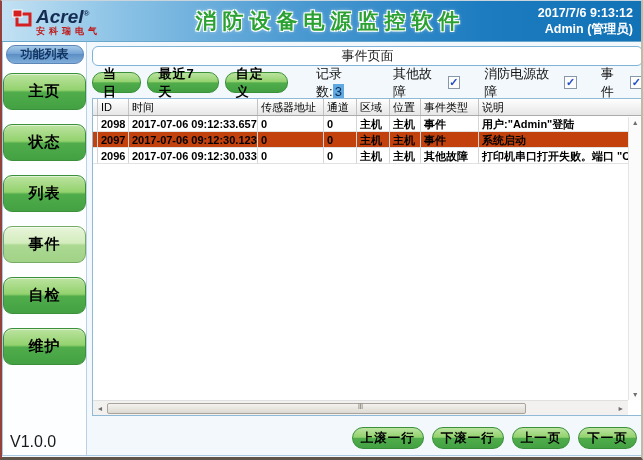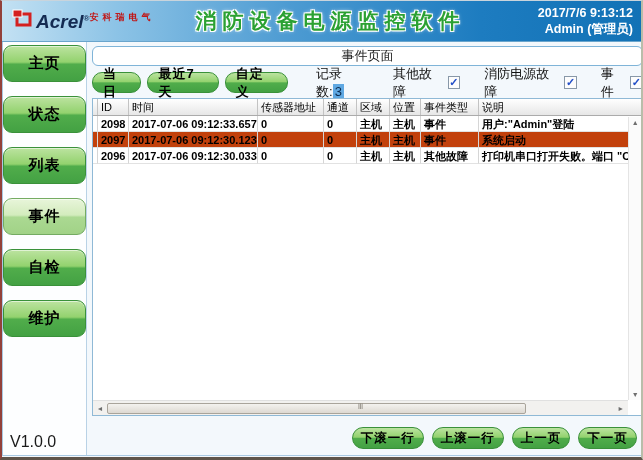--- a/index.html
+++ b/index.html
@@ -11,21 +11,21 @@
     background: #f2f7fc;
   }
   
   .header {
     height: 41px; display: flex; align-items: center;
     background: linear-gradient(to right, #c3e1f3 0%, #8cc3e6 18%, #4d9bd2 45%, #1d7cc0 75%, #1272b6 100%);
     border-bottom: 1px solid #6aa5cc; position: relative;
   }
   .logo { display: flex; align-items: center; padding-left: 10px; width: 168px; }
   .logo-icon { width: 20px; height: 18px; margin-right: 4px; margin-top: -6px; }
-  .logo-text-stack { display: flex; line-height: 1; }
+  .logo-text-stack { display: flex; flex-direction: column; line-height: 1; }
   .logo-brand { font-size: 19px; font-weight: bold; font-style: italic; color: #142b52; letter-spacing: 0; }
   .logo-reg { font-size: 8px; vertical-align: super; font-style: normal; }
   .logo-sub { font-size: 9px; font-weight: bold; color: #c01818; letter-spacing: 4px; margin-top: 1px; }
   .app-title {
     flex: 1; text-align: center; font-size: 21px; font-weight: bold; color: #2ba133;
     letter-spacing: 6px;
     text-shadow: -1px -1px 0 #fff, 1px -1px 0 #fff, -1px 1px 0 #fff, 1px 1px 0 #fff, 0 0 4px #ffffff;
     white-space: nowrap;
   }
   .header-right { width: 150px; text-align: right; padding-right: 8px; color: #ffffff; font-weight: bold; line-height: 1.3; }
@@ -141,20 +141,21 @@
     <div class="app-title">消防设备电源监控软件</div>
     <div class="header-right">
       <div class="header-datetime">2017/7/6 9:13:12</div>
       <div class="header-user">Admin (管理员)</div>
     </div>
   </div>
 
   <div class="body-wrap">
 
     <div class="sidebar">
+      <div class="sidebar-header">功能列表</div>
       <div class="nav-btn">主页</div>
       <div class="nav-btn">状态</div>
       <div class="nav-btn">列表</div>
       <div class="nav-btn active">事件</div>
       <div class="nav-btn">自检</div>
       <div class="nav-btn">维护</div>
       <div class="version">V1.0.0</div>
     </div>
 
     <div class="main">
@@ -238,20 +239,20 @@
           <span class="arrow">◄</span>
           <div class="h-track">
             <div class="h-thumb"></div>
             <span class="h-grip grip-center">Ⅲ</span>
           </div>
           <span class="arrow">►</span>
         </div>
       </div>
 
       <div class="pager-row">
+        <div class="pill-btn">上滚一行</div>
         <div class="pill-btn">下滚一行</div>
-        <div class="pill-btn">上滚一行</div>
         <div class="pill-btn">上一页</div>
         <div class="pill-btn">下一页</div>
       </div>
     </div>
   </div>
 </div>
 
 </body></html>

